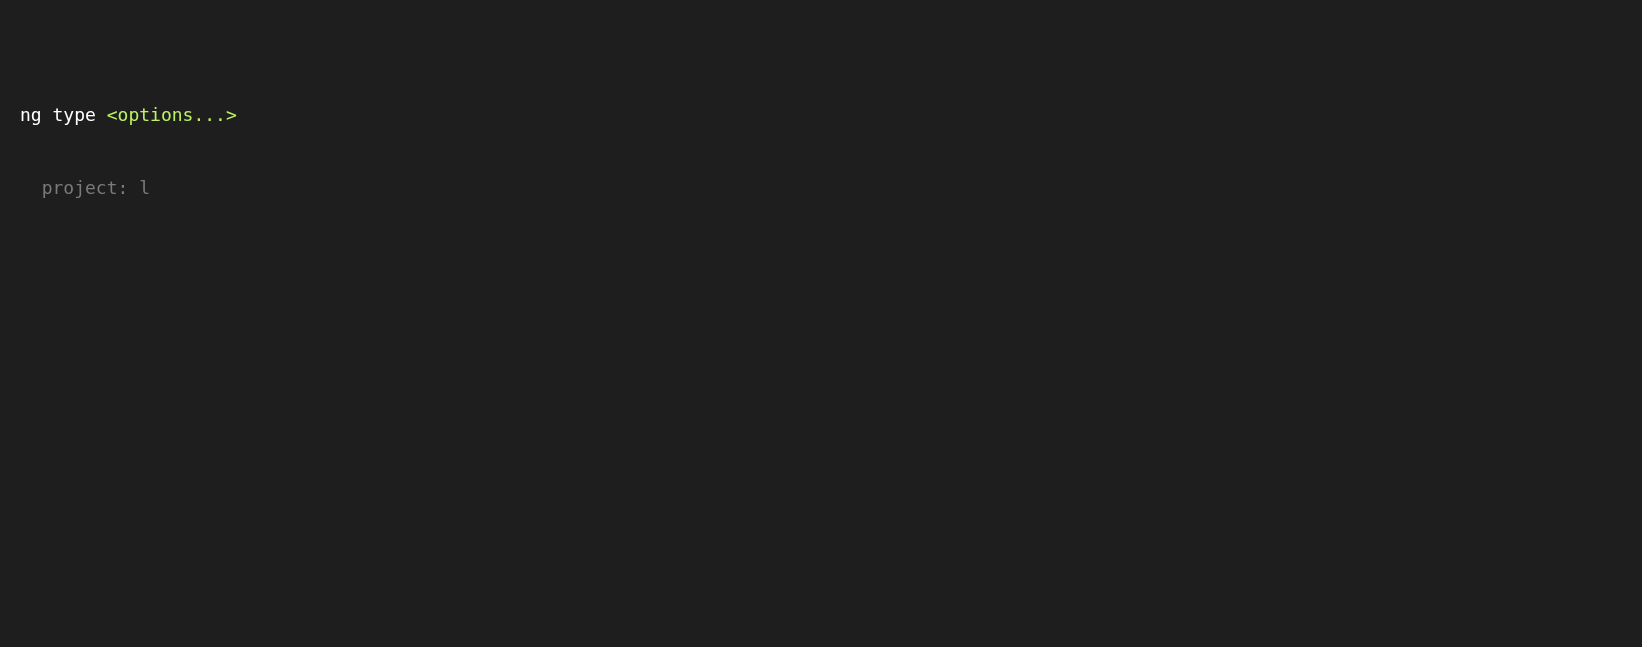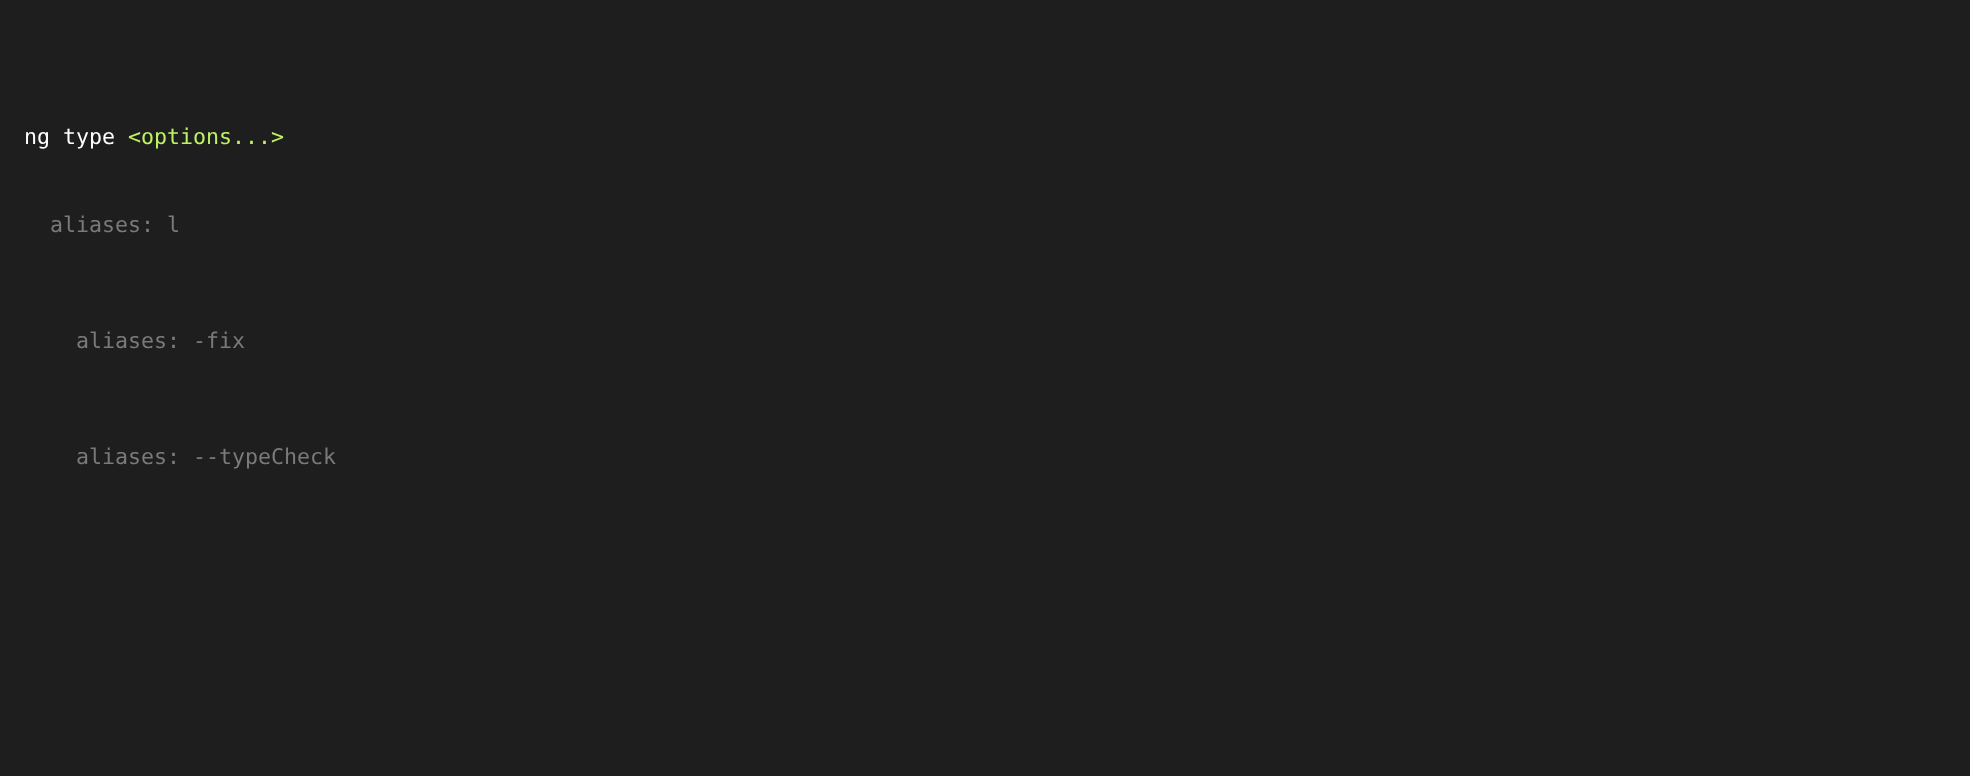--- a/index.html
+++ b/index.html
@@ -30,25 +30,23 @@
   .ind1 { padding-left: 2ch; }
   .ind2 { padding-left: 4ch; }
 </style>
 </head>
 <body>
 
 <div class="terminal">
 
   
   <span class="line"><span class="cmd">ng type</span> <span class="opt-angles">&lt;options...&gt;</span></span>
-  <span class="line ind1 dim">aliases: l</span>
+  <span class="line ind1 dim">project: l</span>
 
-  <span class="line ind2 dim">aliases: -fix</span>
 
-  <span class="line ind2 dim">aliases: --typeCheck</span>
 
   
   
 
   
   
 
   
 
   

